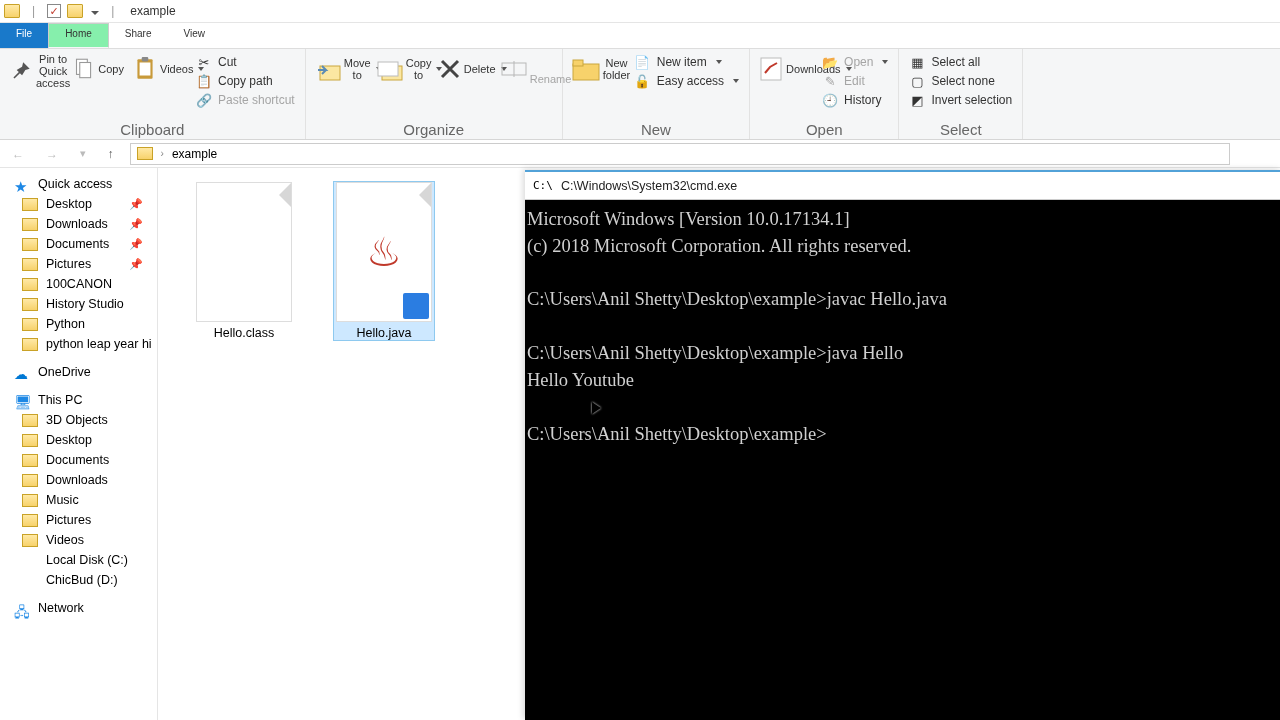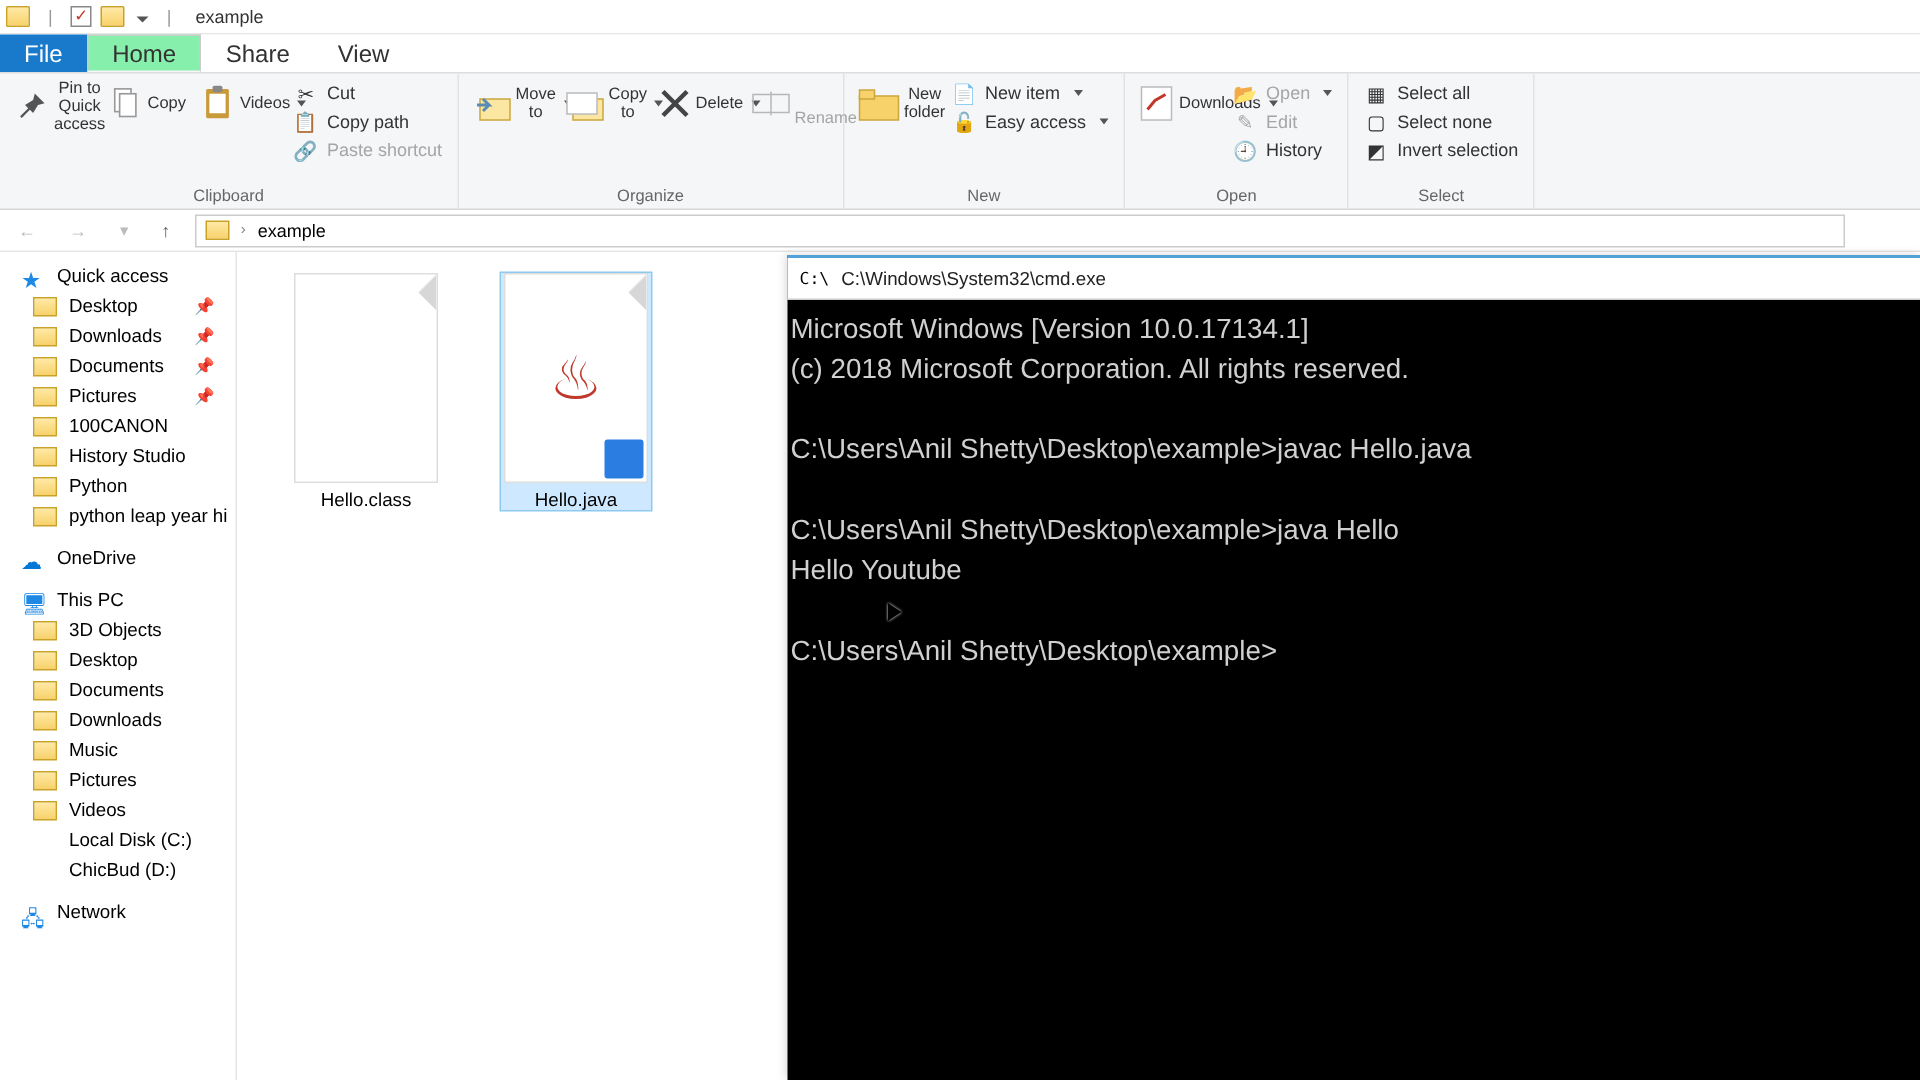--- a/index.html
+++ b/index.html
@@ -10,29 +10,29 @@
 .titlebar .qat { display: flex; align-items: center; padding: 0 4px; gap: 6px; }
 .titlebar .folder-ico { width: 16px; height: 14px; background: linear-gradient(#ffe9a6,#f7d26b); border: 1px solid #c9a227; border-radius: 1px; }
 .titlebar .divider { color: #999; margin: 0 6px; }
 .titlebar .title { margin-left: 6px; color: #333; }
 .chk-box { width: 14px; height: 14px; border: 1px solid #888; display: inline-flex; align-items: center; justify-content: center; background: #fff; }
 .chk-box .tick { color: #c0392b; font-size: 11px; line-height: 1; }
 .chev-down { display:inline-block; width:0;height:0;border-left:4px solid transparent;border-right:4px solid transparent;border-top:4px solid #555; margin-left:2px;}
 
 
 .ribbon-tabs { height: 25px; display: flex; align-items: stretch; background: #fff; }
-.ribbon-tabs .tab { padding: 4px 16px; font-size: 16px; color: #333; cursor: pointer; border-top: 1px solid transparent; }
+.ribbon-tabs .tab { padding: 4px 16px; font-size: 10px; color: #333; cursor: pointer; border-top: 1px solid transparent; }
 .ribbon-tabs .tab.file { background: #1979ca; color: #fff; }
 .ribbon-tabs .tab.active { border: 1px solid #ccc; border-bottom: 1px solid #f5f6f7; background: #86efac; }
 
 
 .ribbon { height: 92px; background: #f5f6f7; border-top: 1px solid #ddd; border-bottom: 1px solid #d6d6d6; display: flex; }
 .rgroup { display: flex; flex-direction: column; align-items: center; border-right: 1px solid #e2e2e2; padding: 2px 6px 0 6px; }
 .rgroup .items { display: flex; gap: 4px; height: 74px; align-items: flex-start; }
-.rgroup .label { font-size: 11px; color: #666; padding-bottom: 1px; }
+.rgroup .label { font-size: 15px; color: #666; padding-bottom: 1px; }
 .rbtn-lg { display: flex; flex-direction: row; align-items: center; justify-content: flex-start; width: 58px; padding: 2px 2px; font-size: 11px; text-align: center; color: #333; gap: 2px; }
 .rbtn-lg.disabled { color: #a5a5a5; align-items: flex-end; }
 .rbtn-sm-col { display: flex; flex-direction: column; gap: 1px; padding-top: 2px; }
 .rbtn-sm { display: flex; align-items: center; gap: 6px; font-size: 12px; color: #333; padding: 1px 4px; white-space: nowrap; }
 .rbtn-sm.disabled { color: #a5a5a5; }
 .ico32 { width: 32px; height: 32px; display: flex; align-items: center; justify-content: center; }
 .ico16 { width: 16px; height: 16px; display: flex; align-items: center; justify-content: center; font-size: 13px; }
 .arrow-down-sm { width:0;height:0;border-left:3px solid transparent;border-right:3px solid transparent;border-top:4px solid #555; display:inline-block; margin-left:3px;}
 
 
@@ -63,21 +63,21 @@
 .file-item.selected { background: #cde8ff; outline: 1px solid #8ec9ef; }
 .file-thumb { width: 96px; height: 140px; margin: 0 auto 4px; background: #fff; border: 1px solid #ddd; position: relative; display:flex;align-items:center;justify-content:center; }
 .file-thumb .fold { position: absolute; top: 0; right: 0; width: 24px; height: 24px; background: linear-gradient(135deg,#fff 48%,#d7d7d7 52%); clip-path: polygon(0 0, 100% 100%, 100% 0); }
 .vscode-badge { position:absolute; bottom:2px; right:2px; width:26px;height:26px; background:#2b7de1; border-radius:2px; }
 .java-logo { font-size: 40px; color: #c0392b; }
 
 
 .cmd { position: absolute; left: 525px; top: 170px; width: 756px; height: 550px; background: #000; border-top: 2px solid #52a2d8; box-shadow: -2px -1px 6px rgba(0,0,0,.15); }
 .cmd-title { height: 28px; background: #fff; border-bottom: 1px solid #ccc; display: flex; align-items: center; gap: 8px; padding: 0 8px; font-size: 12.5px; color: #222;}
 .cmd-ico { color:#000; font-size: 11px; font-family: monospace; }
-.cmd-body { padding: 6px 2px; font-family: Liberation Sans, sans-serif; font-size: 18.5px; color: #d0d0d0; line-height: 1.45; white-space: pre; }
+.cmd-body { padding: 6px 2px; font-family: Liberation Serif, serif; font-size: 18.5px; color: #d0d0d0; line-height: 1.45; white-space: pre; }
 .cursor { position:absolute; left:592px; top:402px; width:10px; height:15px; pointer-events:none; }
 .cursor::before{content:"";position:absolute;width:0;height:0;border-left:9px solid #000;border-top:6px solid transparent;border-bottom:6px solid transparent;top:0;left:0;filter:drop-shadow(0 0 1px #fff);}
 
 
 svg { display: block; }
 </style>
 </head>
 <body>
 
 <div class="titlebar">

